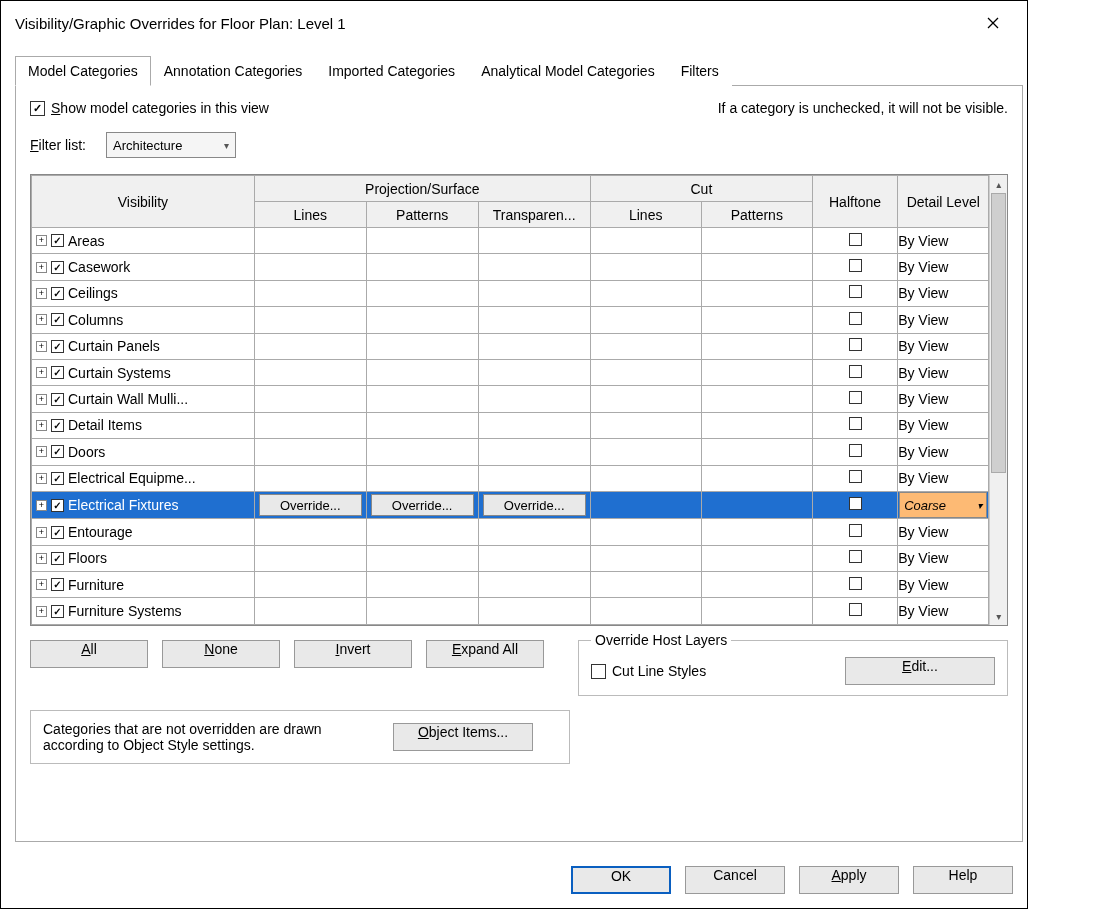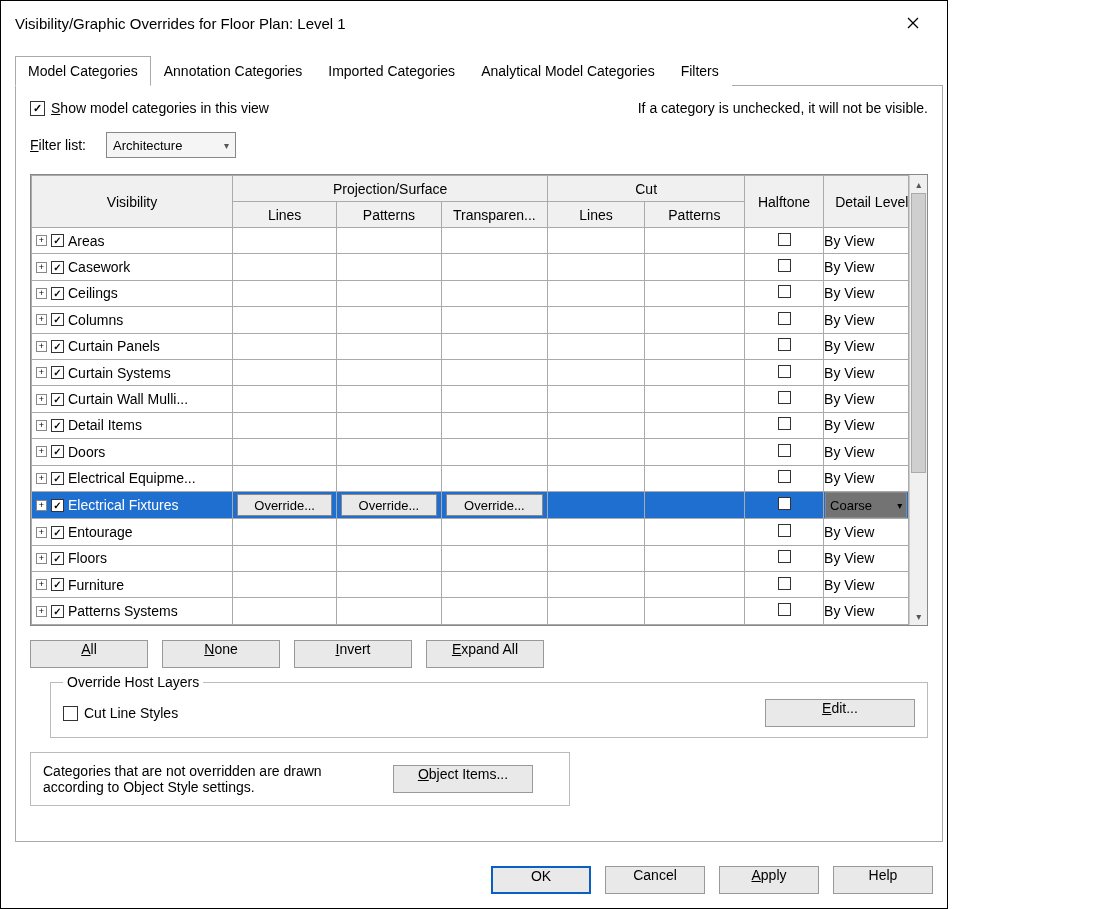--- a/index.html
+++ b/index.html
@@ -4,21 +4,21 @@
 <style>
   * { box-sizing: border-box; }
   body {
     margin: 0;
     font-family: "Segoe UI", Tahoma, sans-serif;
     font-size: 13px;
     background: #fff;
     color: #000;
   }
   .dialog {
-    width: 948px;
+    width: 1028px;
     height: 909px;
     border: 1px solid #000;
     display: flex;
     flex-direction: column;
     position: relative;
   }
   .titlebar {
     height: 44px;
     display: flex;
     align-items: center;
@@ -115,21 +115,21 @@
     font-size: 14px;
     background: #fff;
   }
   .grid th {
     background: #f0f0f0;
     font-weight: normal;
   }
   .col-vis { width: 226px; }
   .col-sm { width: 113px; }
   .col-half { width: 86px; text-align:center; }
-  .col-det { width: 92px; text-align: right; }
+  .col-det { width: 92px; }
   .vis-cell {
     display: flex; align-items: center; gap: 4px;
     padding: 0 4px;
     height: 100%;
   }
   .expand {
     width: 11px; height: 11px;
     border: 1px solid #888;
     display: inline-flex; align-items:center; justify-content:center;
     font-size: 9px; line-height: 1;
@@ -156,25 +156,26 @@
     background: #e9e9e9;
     border: 1px solid #888;
     font-size: 13px;
     display:flex;align-items:center;justify-content:center;
     color:#000;
     cursor:pointer;
   }
   .detail-combo {
     display:flex;align-items:center;justify-content:space-between;
     padding:0 4px; height:100%;
-    background:#737373;
+    background:#fdba74;
     border:1px solid #888;
     margin:1px;
     font-size:13px;
     color:#000;
+    font-style:italic;
   }
   .scrollbar {
     width: 18px;
     background: #f0f0f0;
     border-left: 1px solid #ccc;
     position: relative;
   }
   .scroll-arrow {
     height: 18px;
     display:flex;align-items:center;justify-content:center;
@@ -513,21 +514,21 @@
                 <td class="hatch"></td>
                 <td class="hatch"></td>
                 <td style="text-align: center;"><span class="chk2" style="margin:0 auto;"></span></td>
                 <td class="detail-cell"><span>By View</span></td>
               </tr>
               <tr>
                 <td>
                   <div class="vis-cell">
                     <span class="expand">+</span>
                     <span class="chk2 checked"></span>
-                    <span>Patterns Systems</span>
+                    <span>Furniture Systems</span>
                   </div>
                 </td>
                 <td></td>
                 <td></td>
                 <td></td>
                 <td class="hatch"></td>
                 <td class="hatch"></td>
                 <td style="text-align: center;"><span class="chk2" style="margin:0 auto;"></span></td>
                 <td class="detail-cell"><span>By View</span></td>
               </tr>

